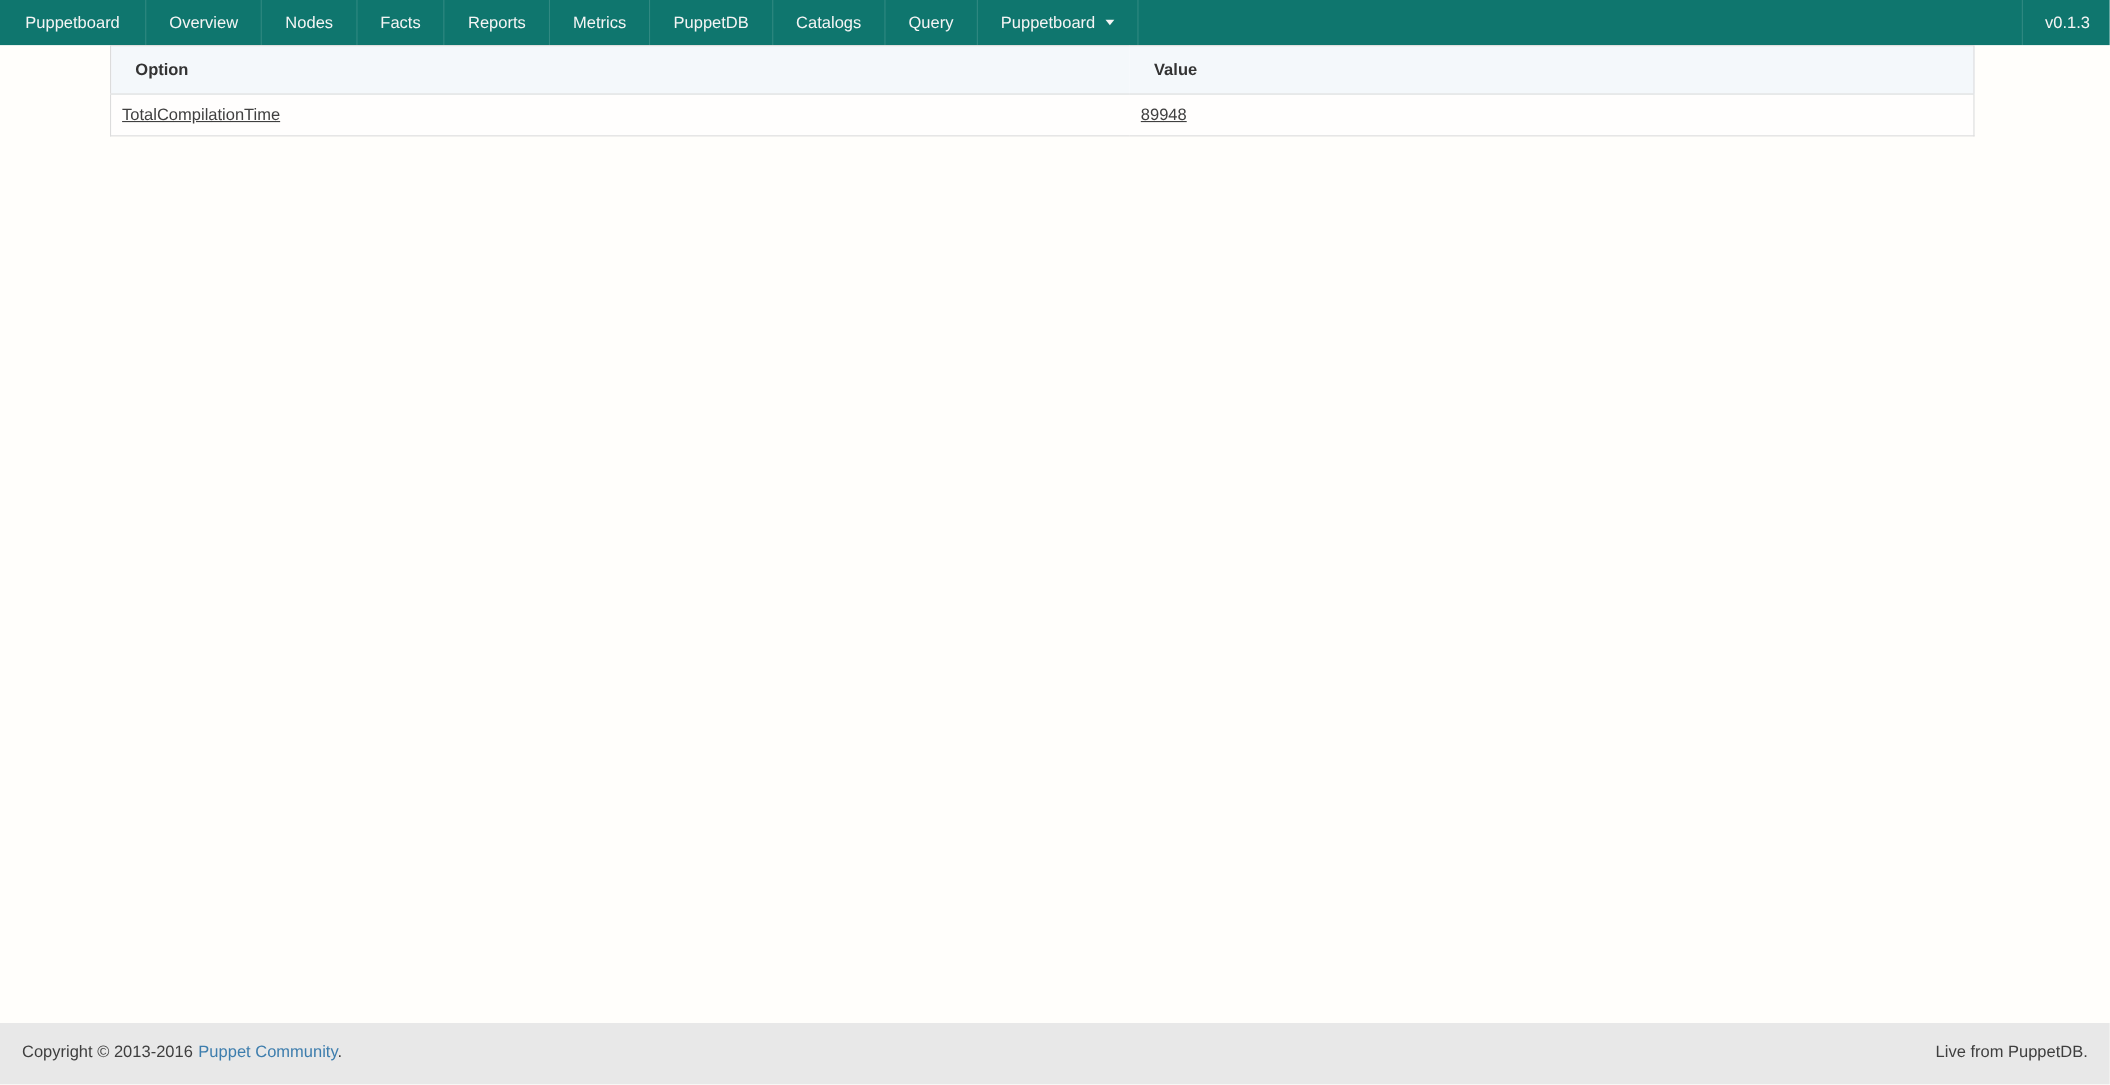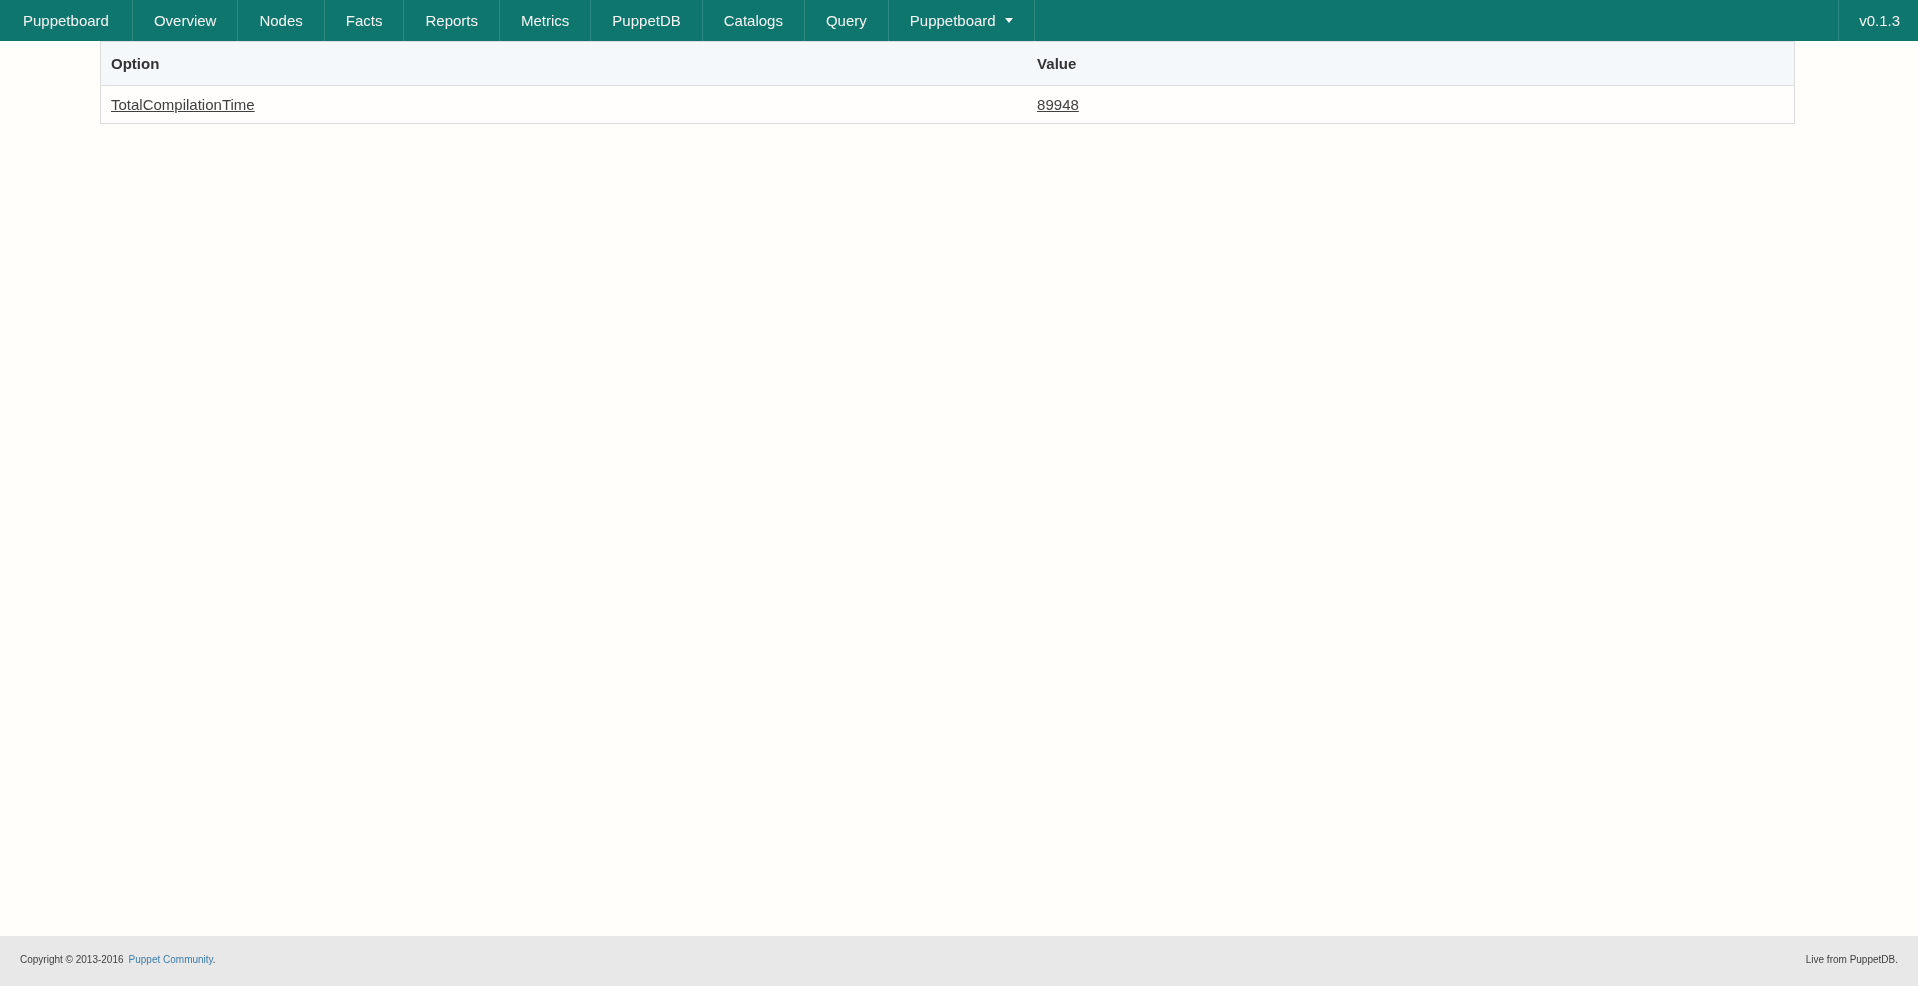--- a/index.html
+++ b/index.html
@@ -75,39 +75,39 @@
     border-collapse: collapse;
     border: 1px solid #dcdcdc;
     background: #fffefd;
   }
   table.metric-table th {
     text-align: left;
     background: #f4f8fb;
     font-size: 15px;
     font-weight: 700;
     color: #333;
-    padding: 13px 10px;
+    padding: 13px 22px;
     border-bottom: 1px solid #dcdcdc;
   }
   table.metric-table td {
     font-size: 15px;
     color: #404040;
     padding: 10px 10px;
     border-bottom: 1px solid #e3e3e3;
   }
   table.metric-table tr:last-child td { border-bottom: none; text-decoration: underline; }
   table.metric-table th.col-option,
   table.metric-table td.col-option { width: 54.7%; }
 
   
   .footer {
     flex-shrink: 0;
     background: #e8e8e8;
     padding: 18px 20px 21px 20px;
-    font-size: 10px;
+    font-size: 15px;
     color: #3f3f3f;
     display: flex;
     justify-content: space-between;
     align-items: center;
   }
   .footer a {
     color: #3d7dad;
     text-decoration: none;
     margin-left: 5px;
   }

